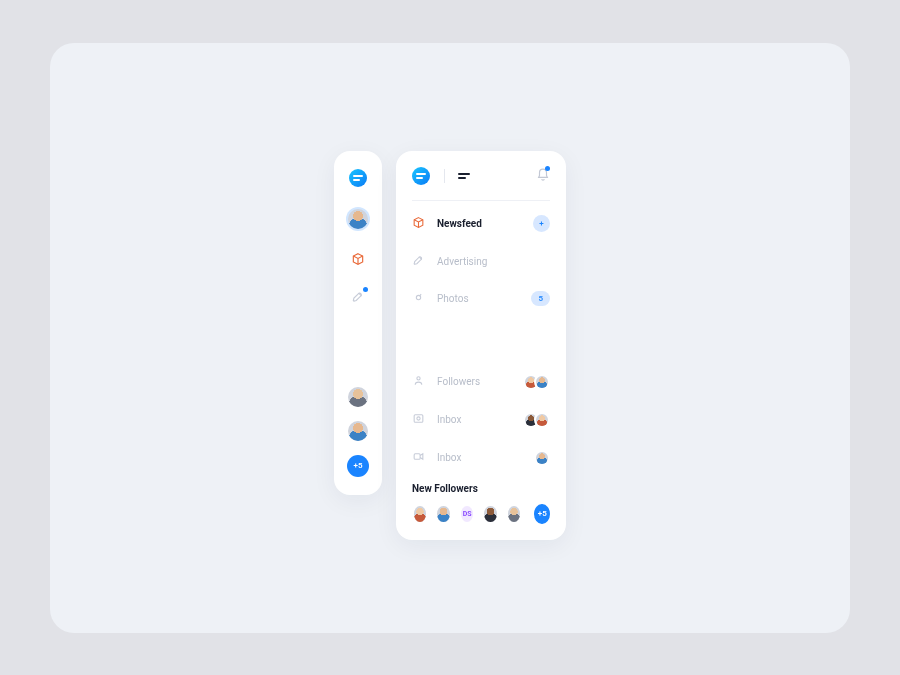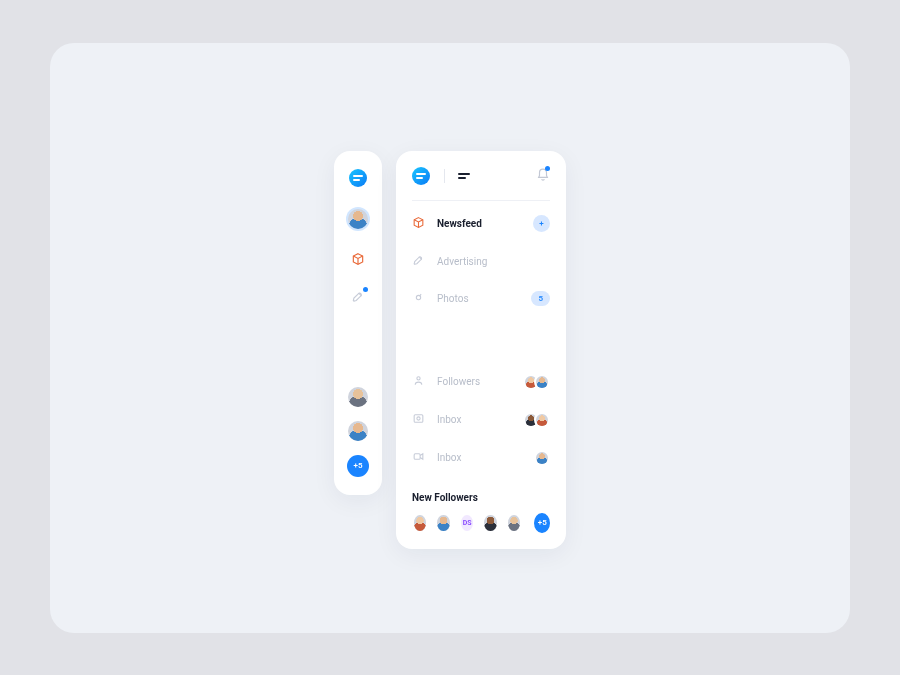--- a/index.html
+++ b/index.html
@@ -120,21 +120,21 @@
     .avatar-stack .avatar, .avatar-stack .chip { margin-left:-5px; border:2px solid #fff; }
     .avatar-stack .avatar:first-child, .avatar-stack .chip:first-child{ margin-left:0;}
     .chip {
       width:18px; height:18px; border-radius:50%;
       background:#f1e8ff; color:#8a4bff;
       font-size:7px; font-weight:700;
       display:flex; align-items:center; justify-content:center;
     }
     .nav-gap { height: 24px; }
 
-    .section-title { font-size: 10px; font-weight:700; color:#1a1f2e; margin-top: 26px; }
+    .section-title { font-size: 10px; font-weight:700; color:#1a1f2e; margin-top: 17px; }
     .follower-row { display:flex; align-items:center; gap:12px; margin-top:10px; }
     .follower-row .avatar, .follower-row .chip { width:20px; height:20px; margin-left:-5px; border:2px solid #fff;}
     .follower-row > :first-child { margin-left:0; }
     .follower-row .badge-blue { margin-left:auto; width:20px; height:20px; font-size:8px; }
   </style>
 </head>
 <body>
 
 <div class="frame">
 

